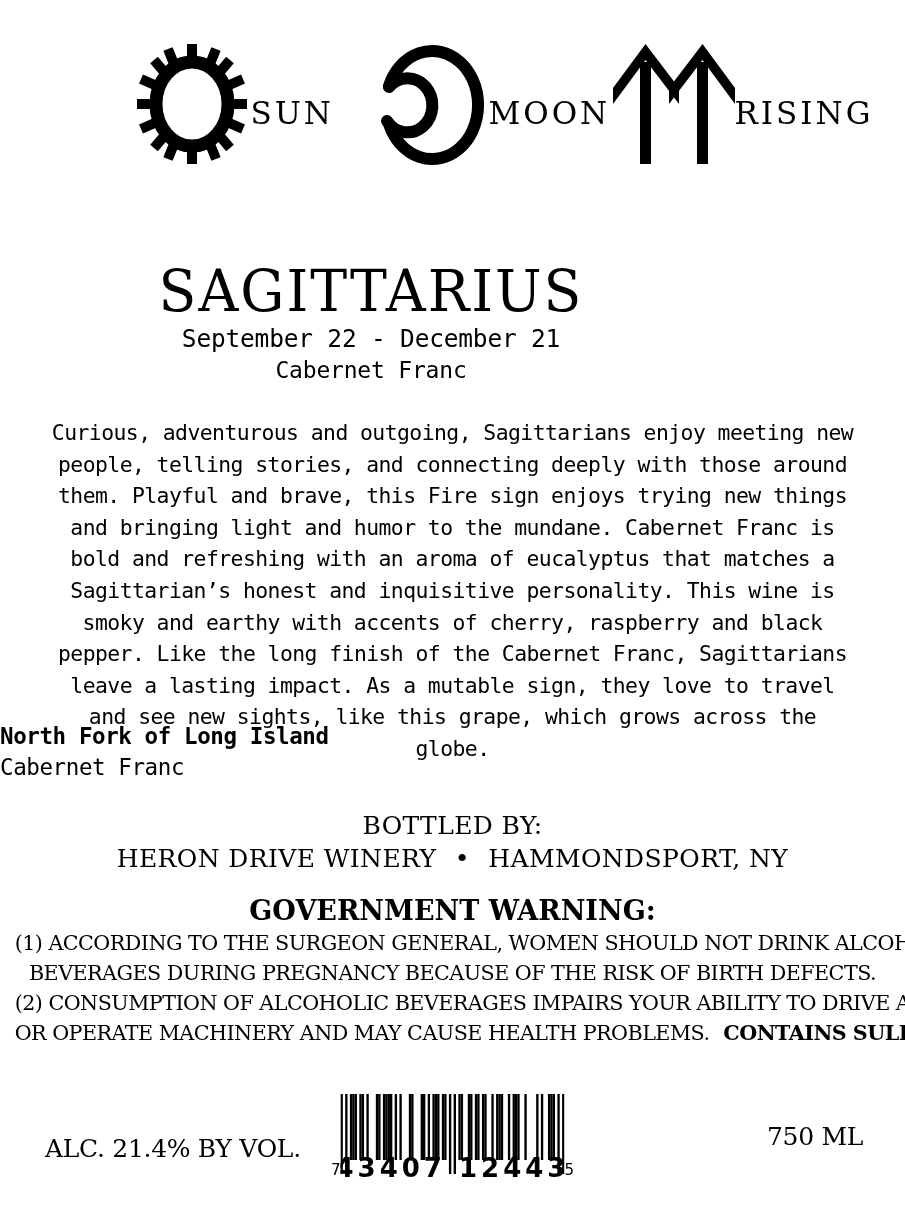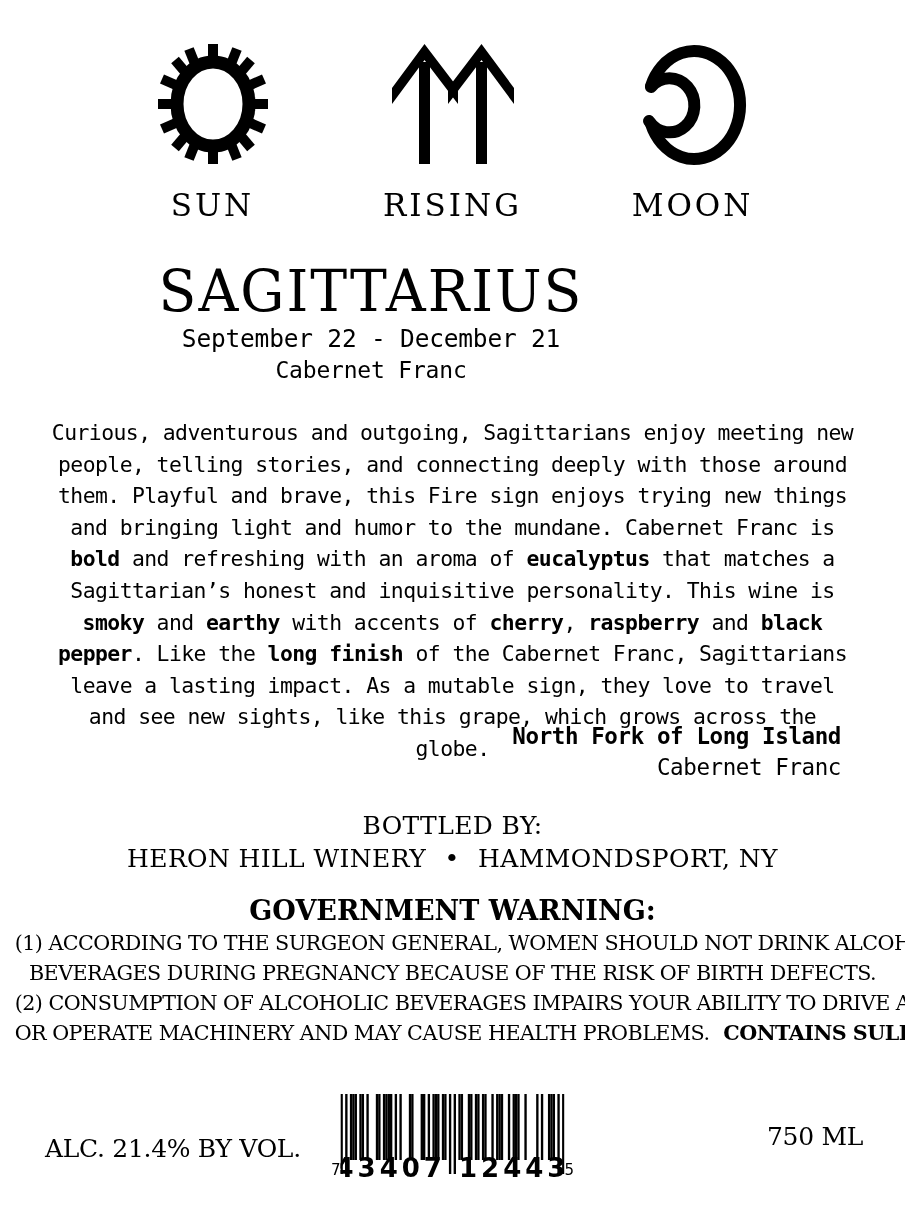--- a/index.html
+++ b/index.html
@@ -25,21 +25,21 @@
     left: 0;
     width: 905px;
     display: flex;
     justify-content: center;
     align-items: flex-end;
     gap: 80px;
   }
   .symbol-cell {
     width: 160px;
     display: flex;
-    flex-direction: column;
+    flex-direction: row;
     align-items: center;
   }
   .symbol-glyph {
     height: 136px;
     display: flex;
     align-items: center;
     justify-content: center;
   }
   .symbol-caption {
     margin-top: 18px;
@@ -87,29 +87,29 @@
     position: absolute;
     top: 417px;
     left: 48px;
     width: 809px;
     text-align: center;
     font-family: "DejaVu Sans Mono", monospace;
     font-size: 21.4px;
     line-height: 31.6px;
     letter-spacing: -0.55px;
   }
-  .description b { font-weight: 700; }
+  .description b { font-weight: 400; }
 
   
   .appellation {
     position: absolute;
     top: 722px;
     left: 0;
     width: 841px;
-    text-align: right;
+    text-align: left;
     font-family: "DejaVu Sans Mono", monospace;
   }
   .appellation-region {
     font-size: 22.5px;
     font-weight: 700;
     letter-spacing: -0.4px;
     line-height: 1.3;
   }
   .appellation-varietal {
     margin-top: 2px;
@@ -240,67 +240,67 @@
             <line x1="24" y1="84" x2="8" y2="91"></line>
             <line x1="94" y1="84" x2="110" y2="91"></line>
           </g>
         </svg>
       </div>
       <div class="symbol-caption">SUN</div>
     </div>
 
     <div class="symbol-cell">
       <div class="symbol-glyph">
-        <svg width="122" height="132" viewBox="0 0 122 132" aria-hidden="true">
-          <g fill="#000">
-
-            <rect x="27" y="24" width="11" height="102"></rect>
-            <polygon points="32.5,6 66,50 66,66 32.5,22 0,66 0,50"></polygon>
-
-            <rect x="84" y="24" width="11" height="102"></rect>
-            <polygon points="89.5,6 122,50 122,66 89.5,22 56,66 56,50"></polygon>
-          </g>
-        </svg>
-      </div>
-      <div class="symbol-caption">RISING</div>
-    </div>
-
-    <div class="symbol-cell">
-      <div class="symbol-glyph">
         <svg width="116" height="132" viewBox="0 0 116 132" aria-hidden="true">
           <g fill="none" stroke="#000" stroke-width="12" stroke-linecap="round">
             <path d="M 16 48
                      A 46 54 0 1 1 16 86"></path>
             <path d="M 14 83
                      A 25 27 0 1 0 16 49"></path>
           </g>
         </svg>
       </div>
       <div class="symbol-caption">MOON</div>
     </div>
 
+    <div class="symbol-cell">
+      <div class="symbol-glyph">
+        <svg width="122" height="132" viewBox="0 0 122 132" aria-hidden="true">
+          <g fill="#000">
+
+            <rect x="27" y="24" width="11" height="102"></rect>
+            <polygon points="32.5,6 66,50 66,66 32.5,22 0,66 0,50"></polygon>
+
+            <rect x="84" y="24" width="11" height="102"></rect>
+            <polygon points="89.5,6 122,50 122,66 89.5,22 56,66 56,50"></polygon>
+          </g>
+        </svg>
+      </div>
+      <div class="symbol-caption">RISING</div>
+    </div>
+
   </div>
 
   <div class="sign-block">
     <div class="sign-name">SAGITTARIUS</div>
     <div class="sign-dates">September 22 - December 21</div>
     <div class="sign-varietal">Cabernet Franc</div>
   </div>
 
   <div class="description">Curious, adventurous and outgoing, Sagittarians enjoy meeting new people, telling stories, and connecting deeply with those around them. Playful and brave, this Fire sign enjoys trying new things and bringing light and humor to the mundane. Cabernet Franc is <b>bold</b> and refreshing with an aroma of <b>eucalyptus</b> that matches a Sagittarian’s honest and inquisitive personality. This wine is <b>smoky</b> and <b>earthy</b> with accents of <b>cherry</b>, <b>raspberry</b> and <b>black pepper</b>. Like the <b>long finish</b> of the Cabernet Franc, Sagittarians leave a lasting impact. As a mutable sign, they love to travel and see new sights, like this grape, which grows across the globe.</div>
 
   <div class="appellation">
     <div class="appellation-region">North Fork of Long Island</div>
     <div class="appellation-varietal">Cabernet Franc</div>
   </div>
 
   <div class="bottler">
     <div class="bottler-label">BOTTLED BY:</div>
     <div class="bottler-name">
-      <span>HERON HILL WINERY</span>
+      <span>HERON DRIVE WINERY</span>
       <span class="bullet-sep">•</span>
       <span>HAMMONDSPORT, NY</span>
     </div>
   </div>
 
   <div class="gov-warning">
     <div class="gov-title">GOVERNMENT WARNING:</div>
     <div class="gov-line">(1) ACCORDING TO THE SURGEON GENERAL, WOMEN SHOULD NOT DRINK ALCOHOLIC</div>
     <div class="gov-line">BEVERAGES DURING PREGNANCY BECAUSE OF THE RISK OF BIRTH DEFECTS.</div>
     <div class="gov-line">(2) CONSUMPTION OF ALCOHOLIC BEVERAGES IMPAIRS YOUR ABILITY TO DRIVE A CAR</div>

